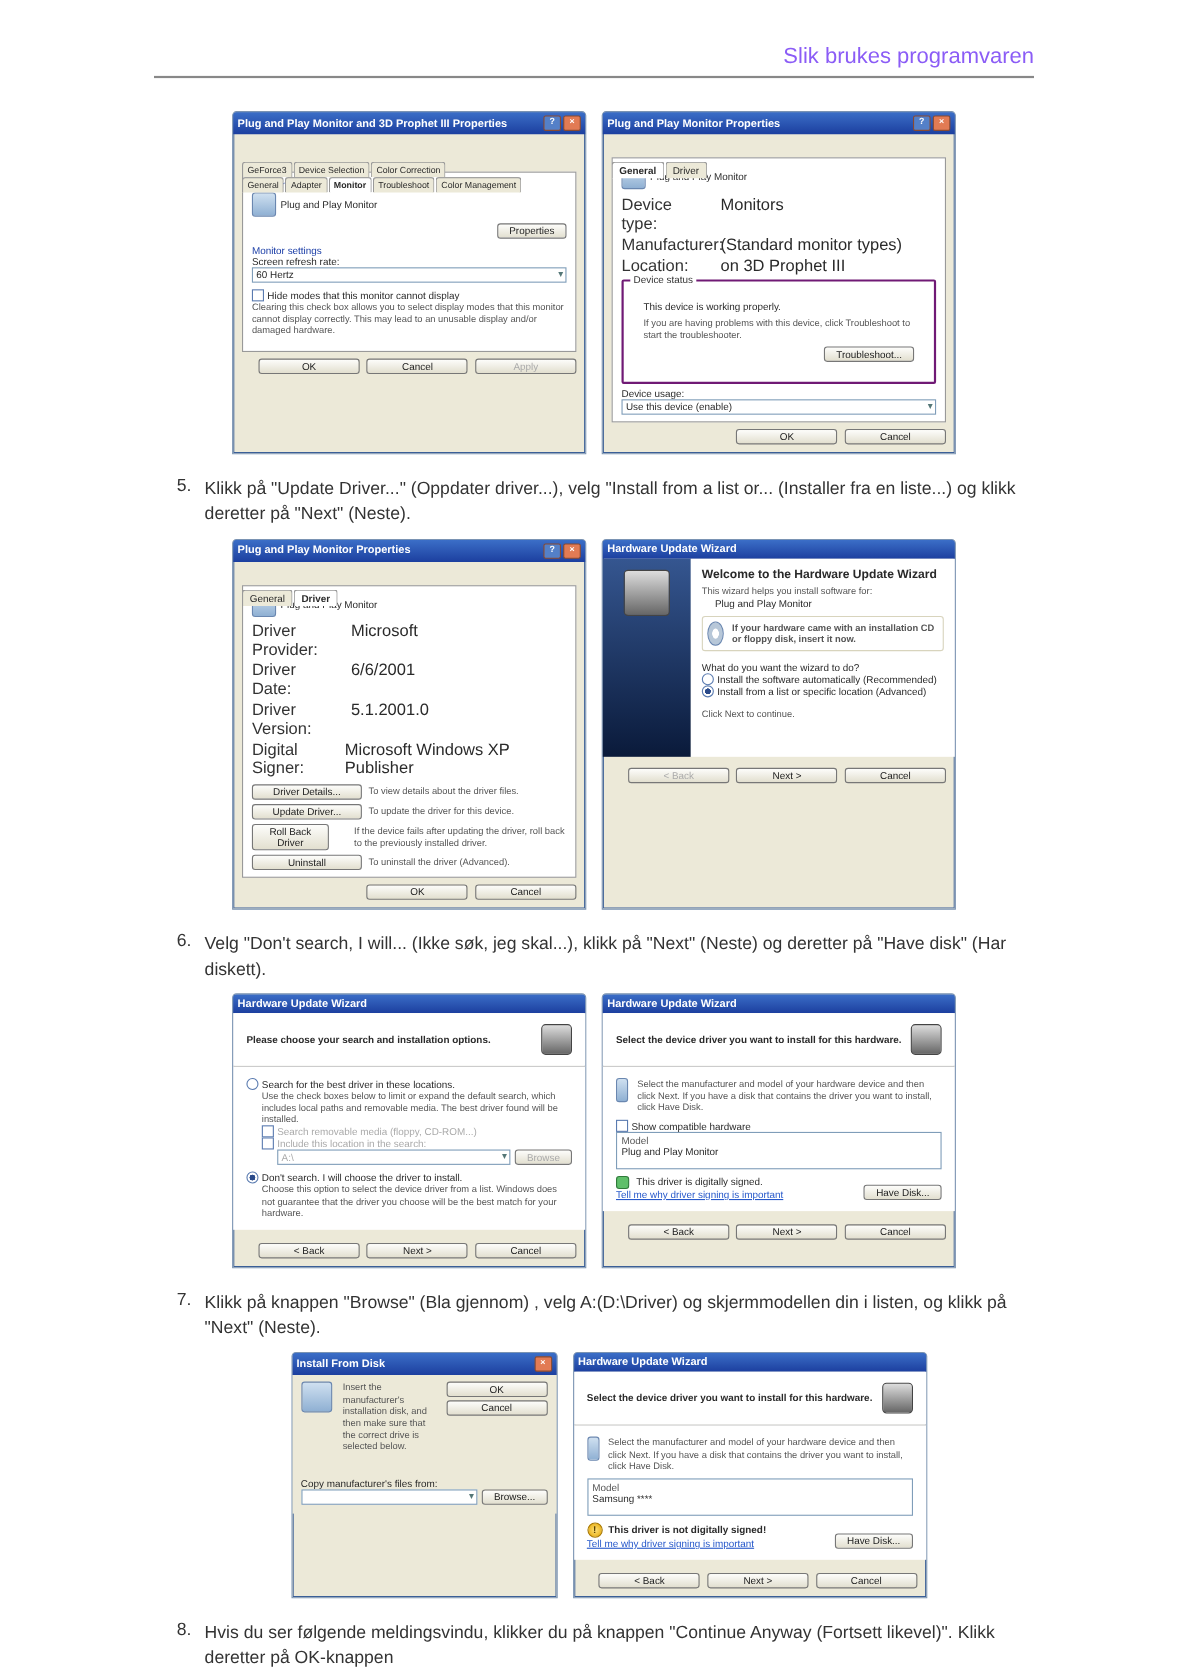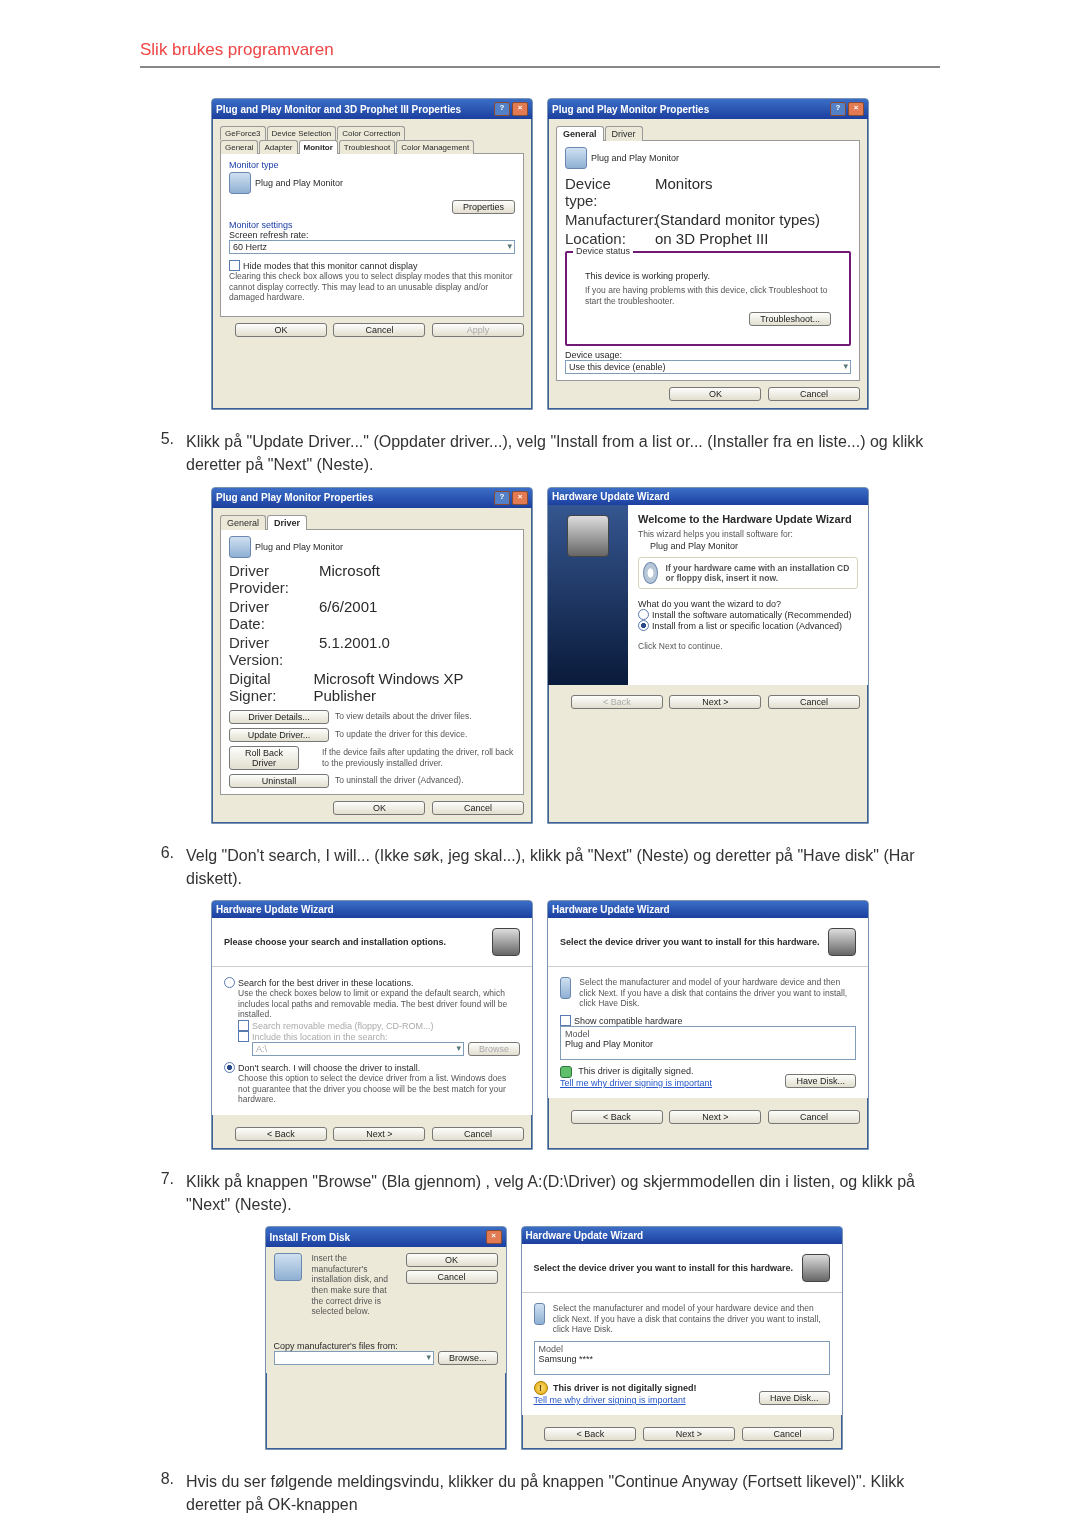--- a/index.html
+++ b/index.html
@@ -11,23 +11,23 @@
   }
   .page {
     width: 1080px;
     margin: 0 auto;
     min-height: 1527px;
     position: relative;
     padding: 40px 140px 40px 140px;
     box-sizing: border-box;
   }
   .page-title {
-    text-align: left;
-    font-size: 17px;
-    color: #ef4444;
+    text-align: right;
+    font-size: 20px;
+    color: #8b5cf6;
     margin-bottom: 6px;
   }
   .title-rule {
     border: none;
     border-top: 2px solid #888;
     margin: 0 0 30px 0;
   }
   .bottom-rule {
     border: none;
     border-top: 2px solid #888;
@@ -99,21 +99,21 @@
     gap: 1px;
     font-size: 9px;
   }
   .tab {
     padding: 2px 6px;
     border: 1px solid #999;
     border-bottom: none;
     background: #ece9d8;
     border-radius: 3px 3px 0 0;
     position: relative;
-    top: 1px;
+    top: 19px;
   }
   .tab.active { background: #fff; z-index: 2; font-weight: bold; }
   .tabs.row2 .tab { font-size: 8px; padding: 2px 4px; }
 
   .tabpanel {
     border: 1px solid #999;
     background: #fff;
     padding: 6px 8px;
     min-height: 150px;
   }

